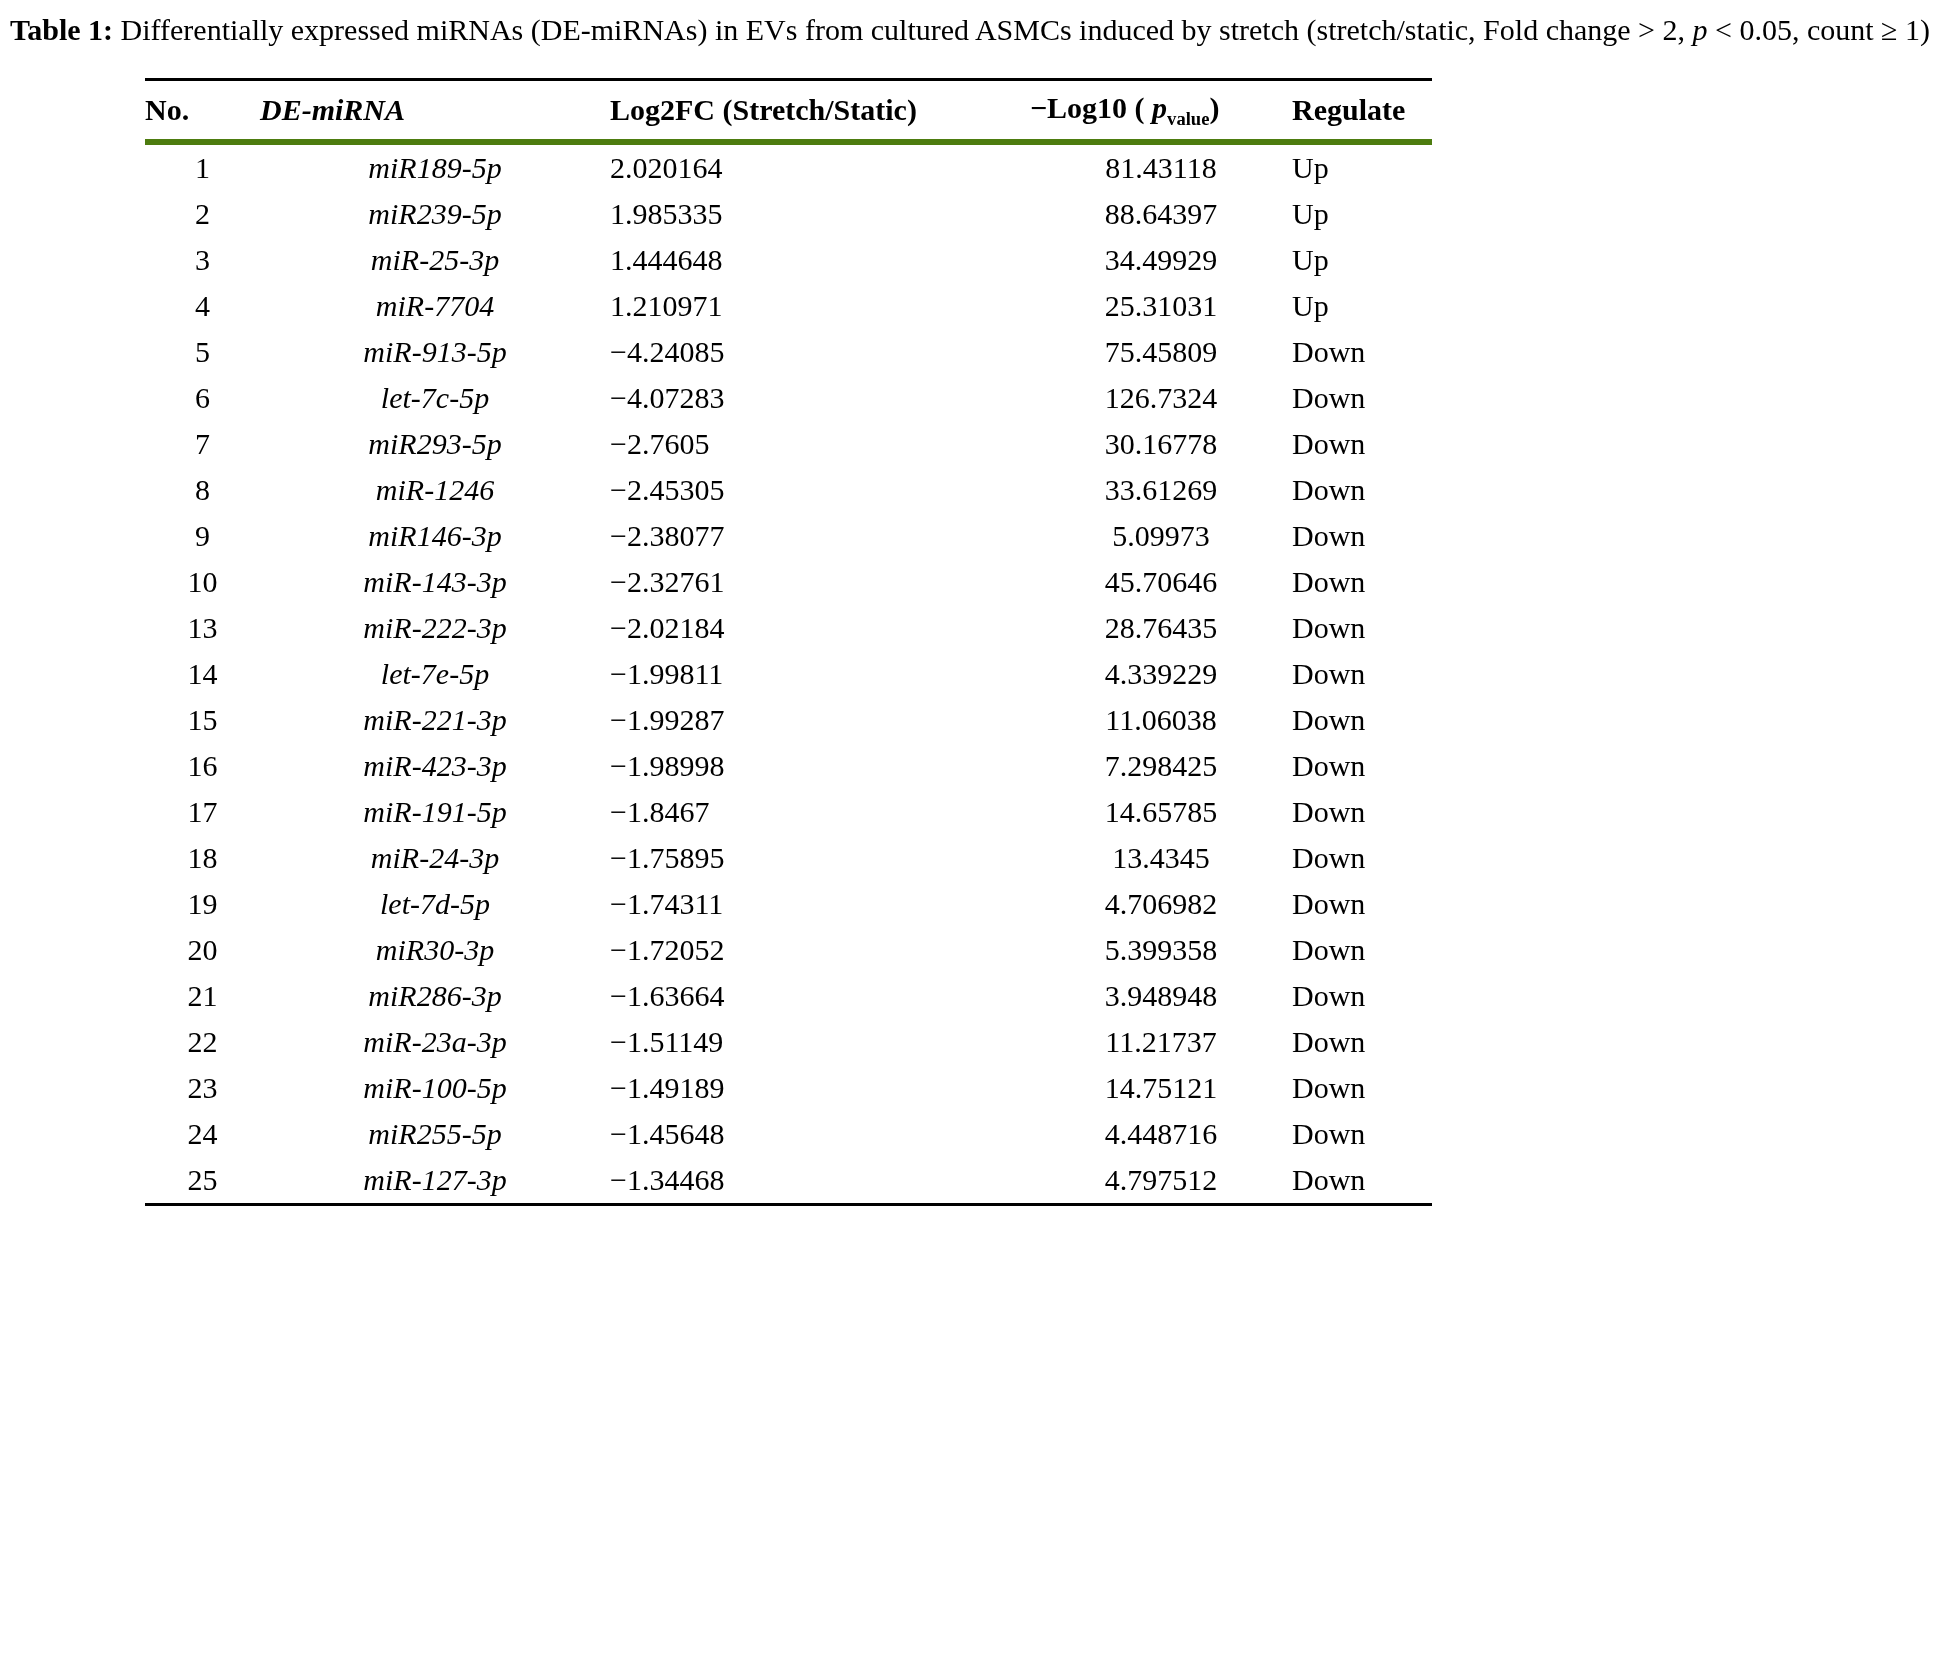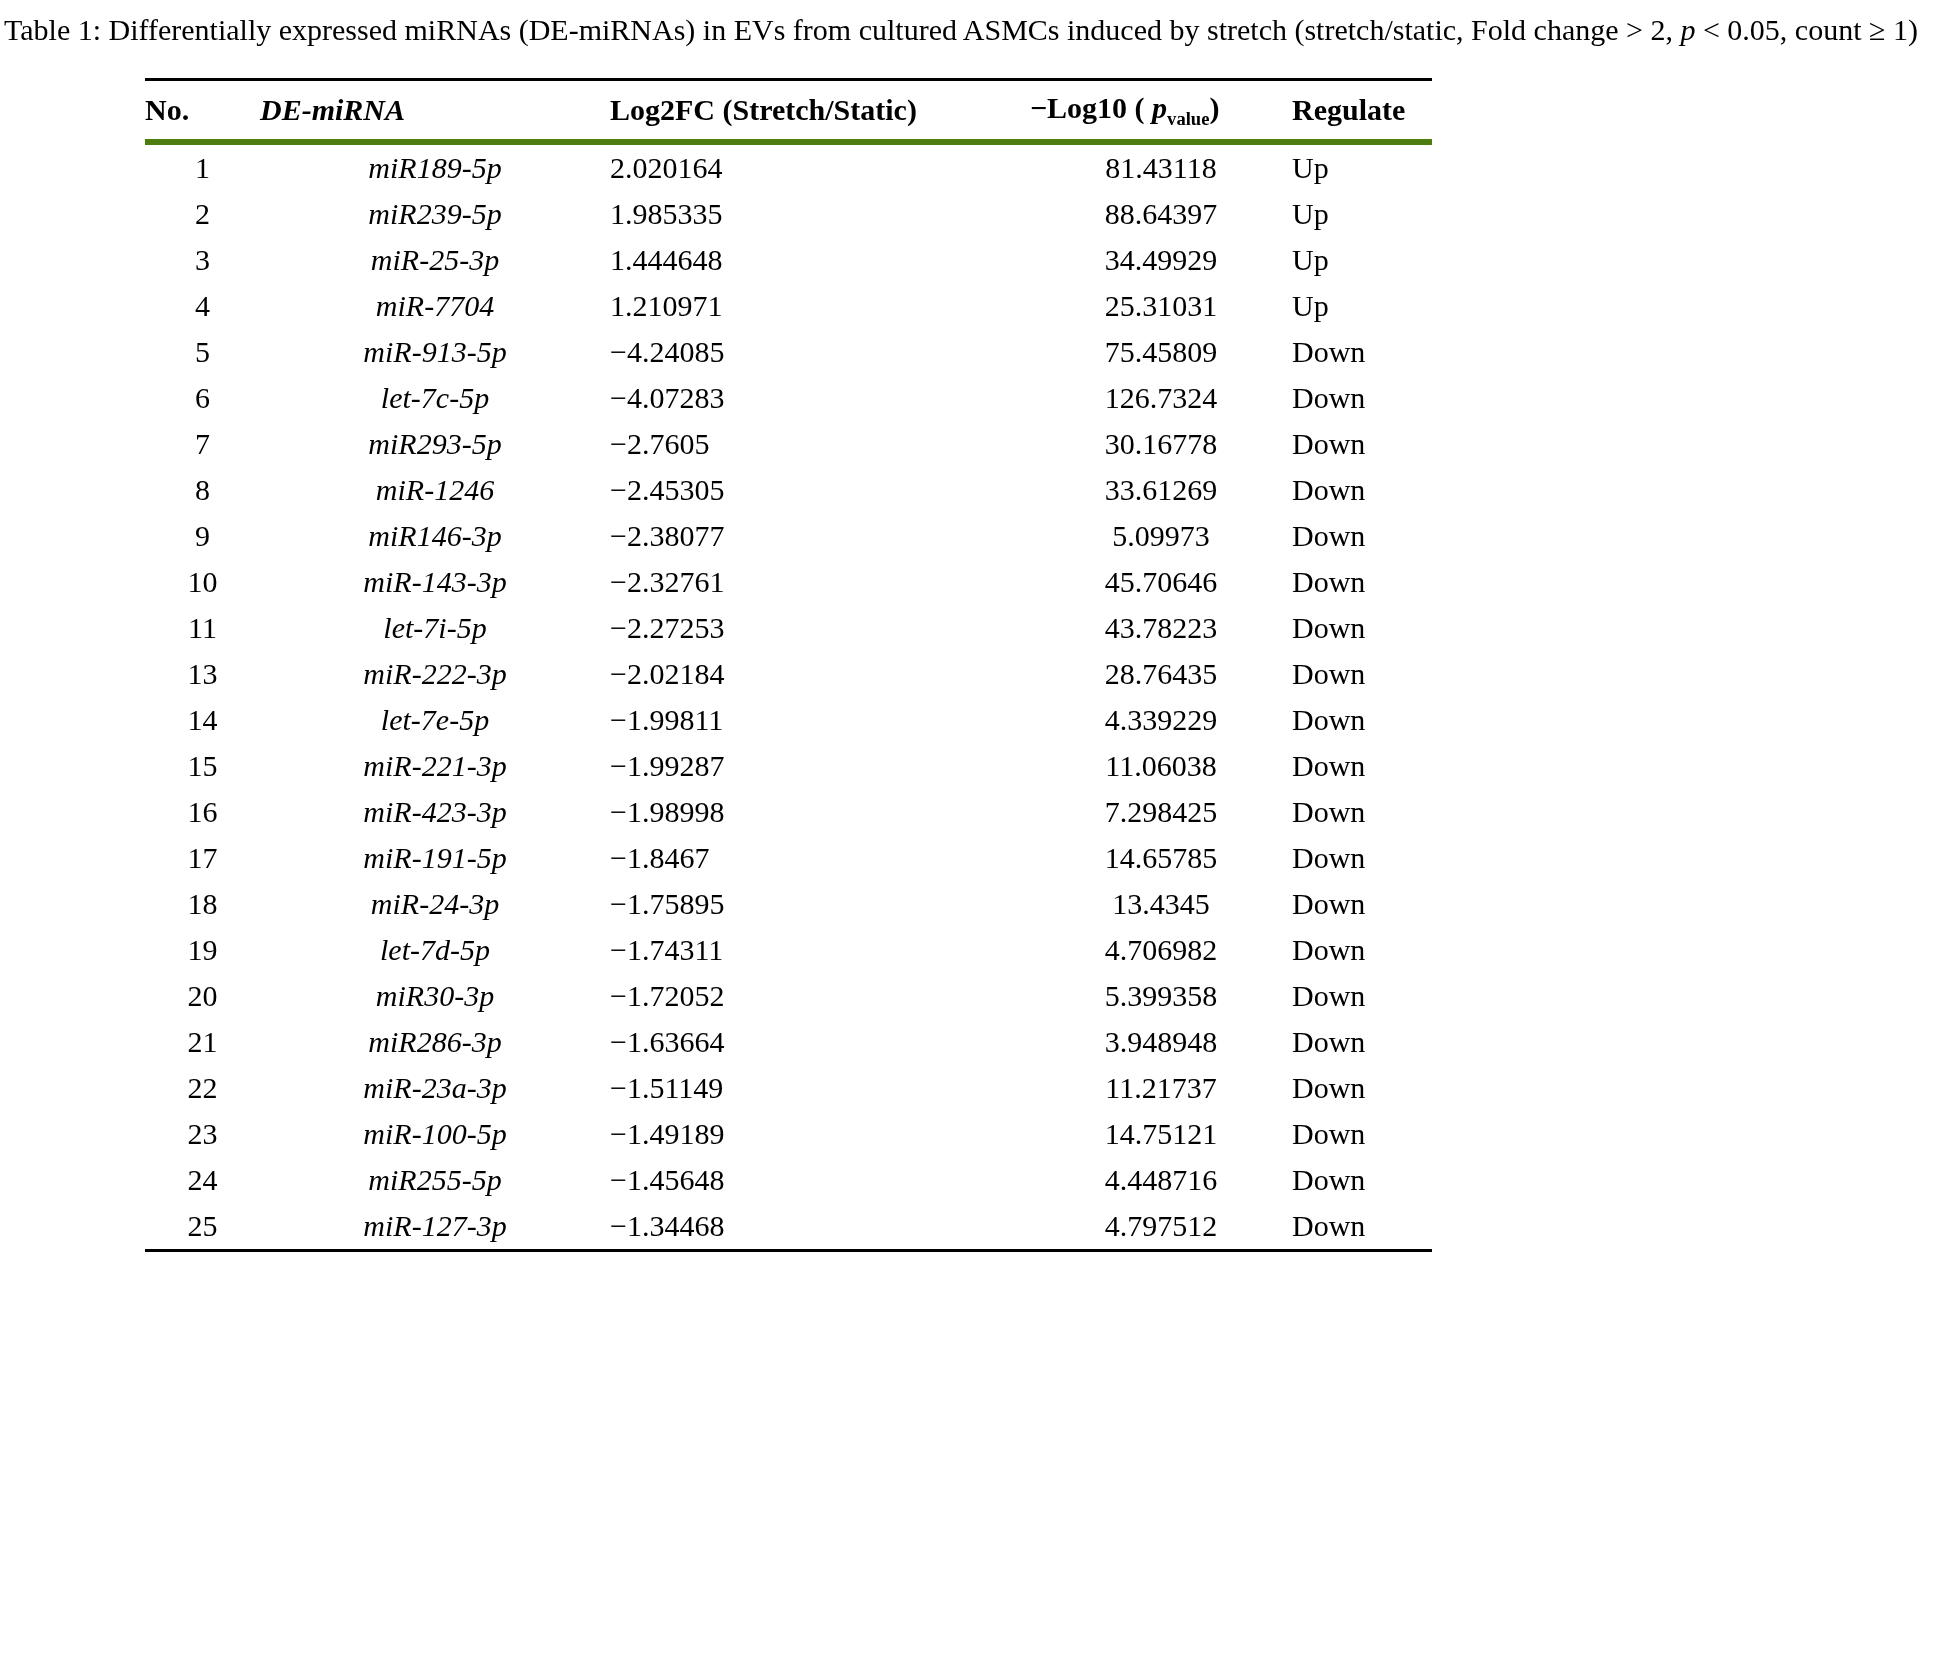--- a/index.html
+++ b/index.html
@@ -14,21 +14,22 @@
     font-family: "Liberation Serif", "DejaVu Serif", serif;
     color: #000000;
   }
   .caption {
     font-size: 30px;
     line-height: 1.47;
     padding: 8px 6px 0 4px;
     max-width: 1945px;
   }
   .caption .cap-label {
-    font-weight: normal;
+    font-weight: bold;
+    margin-left: 6px;
   }
   .caption .cap-italic {
     font-style: italic;
   }
   .table-wrap {
     margin: 26px 0 0 145px;
     width: 1287px;
   }
   table.data-table {
     width: 100%;
@@ -179,27 +180,20 @@
   </tr>
 
   <tr>
     <td class="col-no">10</td>
     <td class="col-mirna">miR-143-3p</td>
     <td class="col-log2fc">−2.32761</td>
     <td class="col-log10p">45.70646</td>
     <td class="col-regulate">Down</td>
   </tr>
 
-  <tr>
-    <td class="col-no">11</td>
-    <td class="col-mirna">let-7i-5p</td>
-    <td class="col-log2fc">−2.27253</td>
-    <td class="col-log10p">43.78223</td>
-    <td class="col-regulate">Down</td>
-  </tr>
 
 
   <tr>
     <td class="col-no">13</td>
     <td class="col-mirna">miR-222-3p</td>
     <td class="col-log2fc">−2.02184</td>
     <td class="col-log10p">28.76435</td>
     <td class="col-regulate">Down</td>
   </tr>
 

